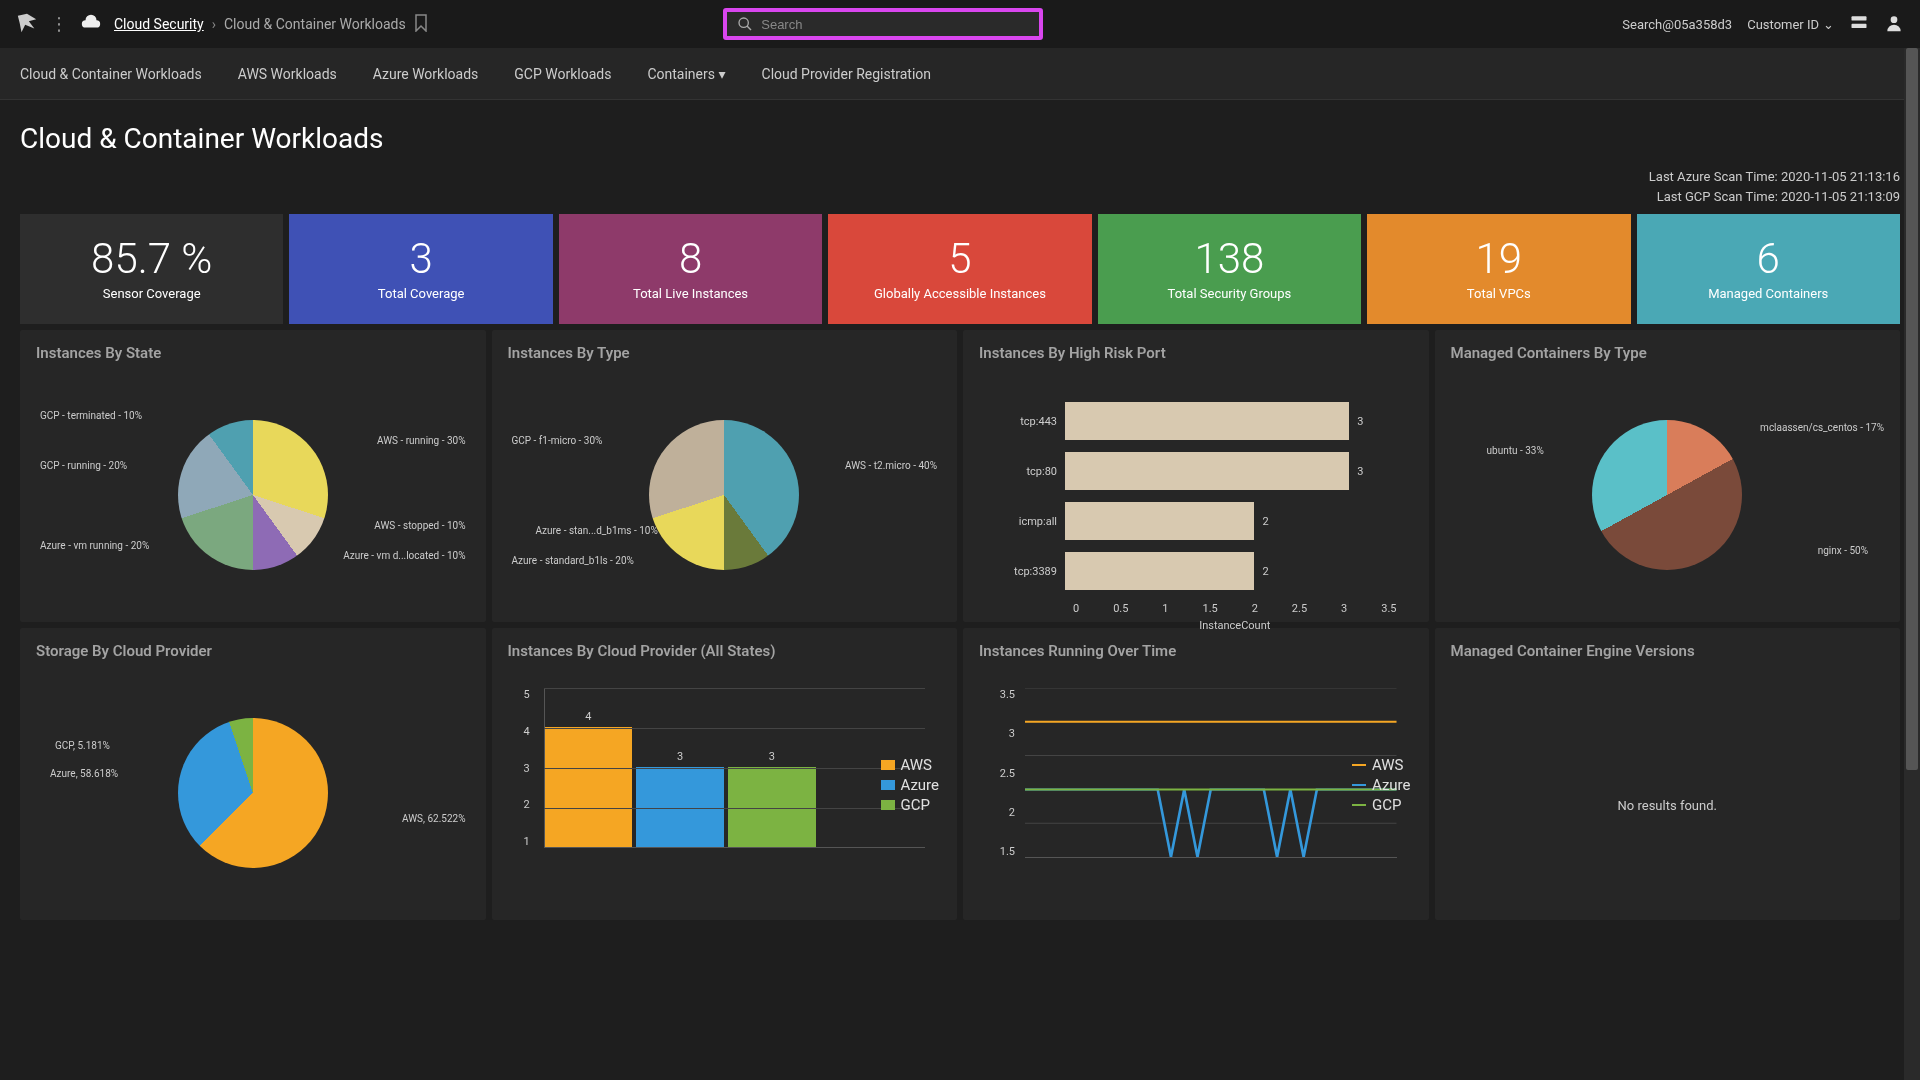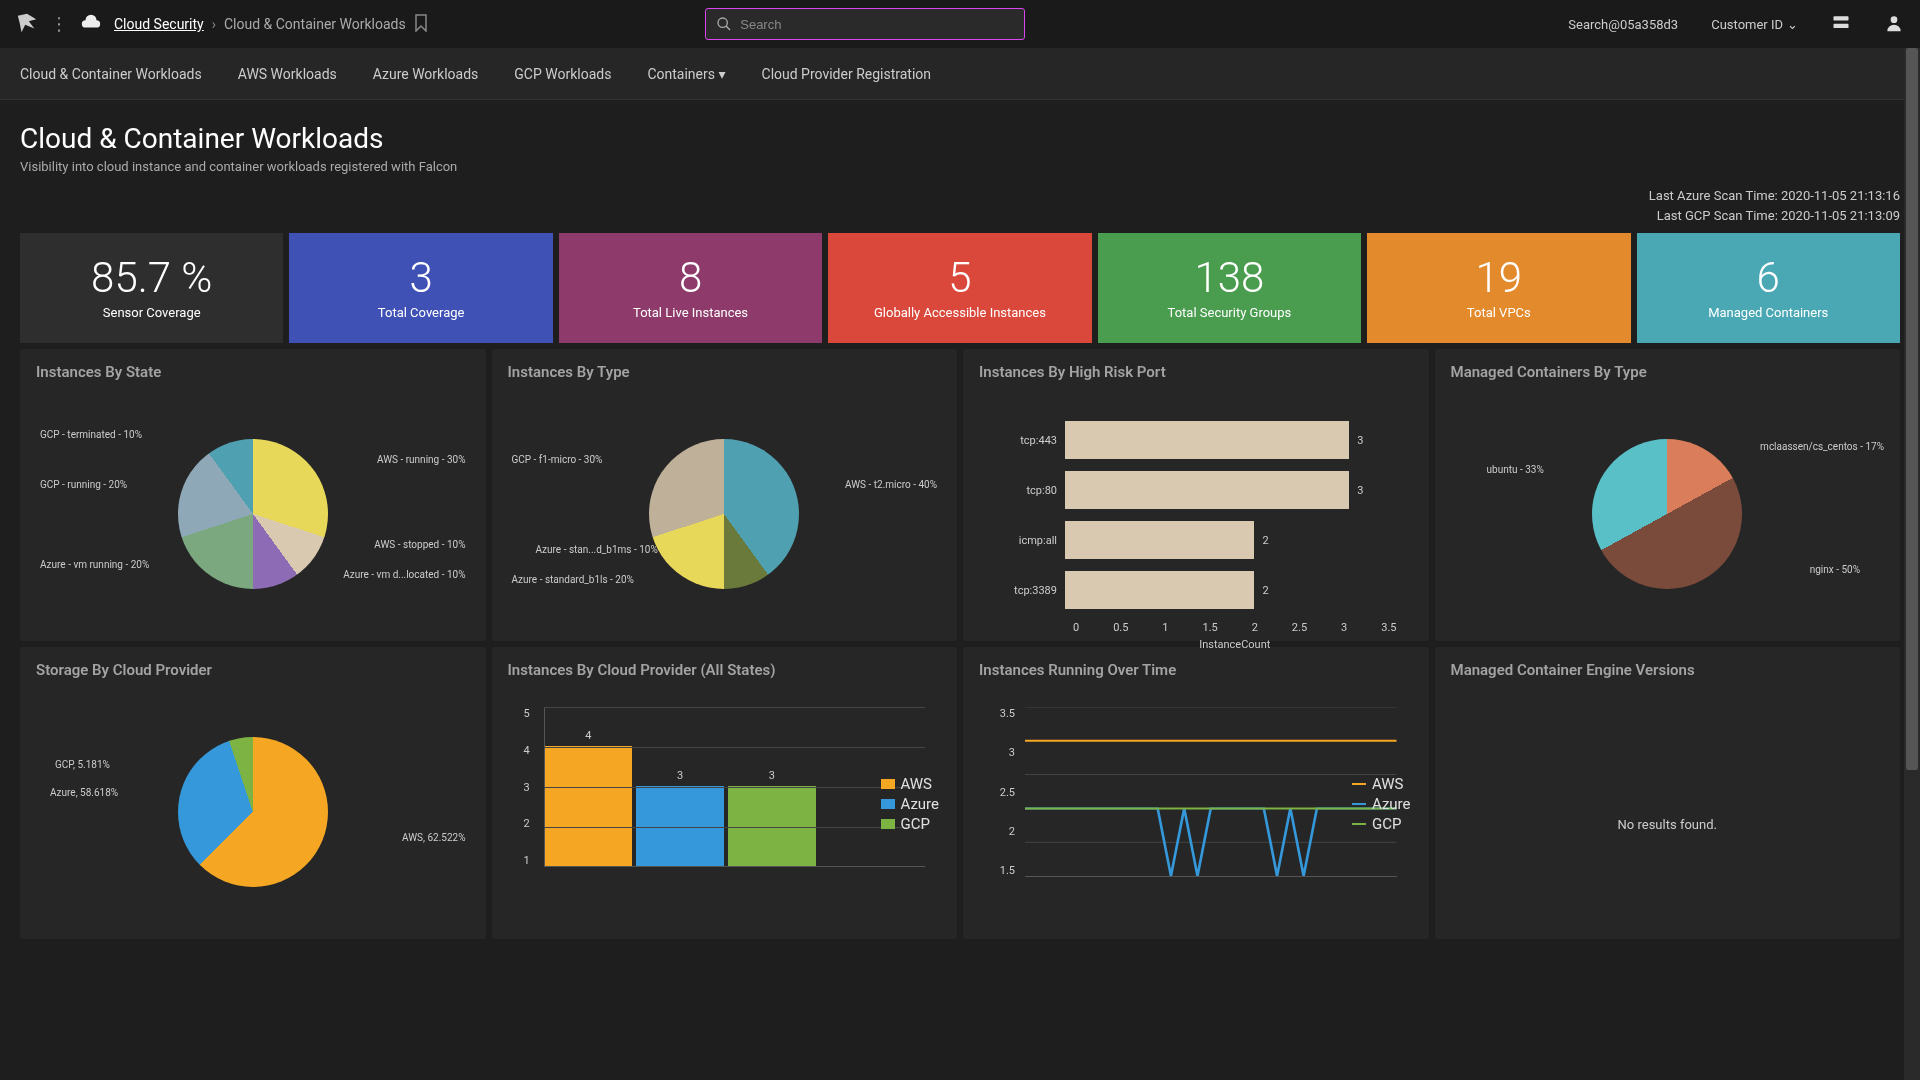--- a/index.html
+++ b/index.html
@@ -29,39 +29,39 @@
 .breadcrumb-main { color: #fff; text-decoration: underline; cursor: pointer; }
 .breadcrumb-sep { color: #888; }
 .breadcrumb-sub { color: #aaa; }
 .bookmark-icon svg { stroke: #888; fill: none; stroke-width: 1.5; }
 
 .search-wrap { margin: 0 auto; }
 .search-box {
   width: 320px;
   height: 32px;
   background: #2a2a2a;
-  border: 1px solid #d946ef;
+  border: 4px solid #d946ef;
   border-radius: 3px;
   display: flex;
   align-items: center;
   padding: 0 10px;
   gap: 8px;
   color: #888;
 }
 .search-box input {
   background: transparent;
   border: none;
   color: #ccc;
   outline: none;
   flex: 1;
   font-size: 13px;
 }
 .search-box input::placeholder { color: #888; }
 
-.topbar-right { display: flex; align-items: center; gap: 33px; margin-left: auto; }
+.topbar-right { display: flex; align-items: center; gap: 15px; margin-left: auto; }
 .topbar-right span { color: #ccc; font-size: 13px; }
 .customer-id { display: flex; align-items: center; gap: 4px; cursor: pointer; }
 .top-icon svg { fill: #ddd; }
 
 
 .navtabs {
   height: 52px;
   background: #262626;
   display: flex;
   align-items: center;
@@ -204,21 +204,20 @@
   <span class="navtab">Cloud &amp; Container Workloads</span>
   <span class="navtab">AWS Workloads</span>
   <span class="navtab">Azure Workloads</span>
   <span class="navtab">GCP Workloads</span>
   <span class="navtab"><span>Containers</span> <span>▾</span></span>
   <span class="navtab">Cloud Provider Registration</span>
 </div>
 
 <div class="page-header">
   <div class="page-title">Cloud &amp; Container Workloads</div>
-  <div class="page-subtitle">Visibility into cloud instance and container workloads registered with Falcon</div>
 </div>
 <div class="scan-info">
   <div>Last Azure Scan Time: 2020-11-05 21:13:16</div>
   <div>Last GCP Scan Time: 2020-11-05 21:13:09</div>
 </div>
 
 <div class="kpi-row" id="kpi-row">
     <div class="kpi-card" style="background: rgb(46, 46, 46);">
       <div class="kpi-value">85.7 %</div>
       <div class="kpi-label">Sensor Coverage</div>
@@ -325,21 +324,21 @@
         </div>
     </div>
   </div>
 
   <div class="panel">
     <div class="panel-title">Managed Containers By Type</div>
     <div class="panel-body">
       <div class="pie-wrap" id="pie-containers">
           <div class="pie" style="background: conic-gradient(rgb(217, 125, 90) 0deg, rgb(217, 125, 90) 61.2deg, rgb(122, 74, 58) 61.2deg, rgb(122, 74, 58) 241.2deg, rgb(90, 192, 200) 241.2deg, rgb(90, 192, 200) 360deg);"></div>
           <div class="pie-label" style="right: 4px; top: 42px;">mclaassen/cs_centos - 17%</div>
-          <div class="pie-label" style="right: 28px; top: 165px;">nginx - 50%</div>
+          <div class="pie-label" style="right: 20px; top: 165px;">nginx - 50%</div>
           <div class="pie-label" style="left: 40px; top: 65px;">ubuntu - 33%</div>
         </div>
     </div>
   </div>
 </div>
 
 <div class="panel-row">
 
   <div class="panel">
     <div class="panel-title">Storage By Cloud Provider</div>

